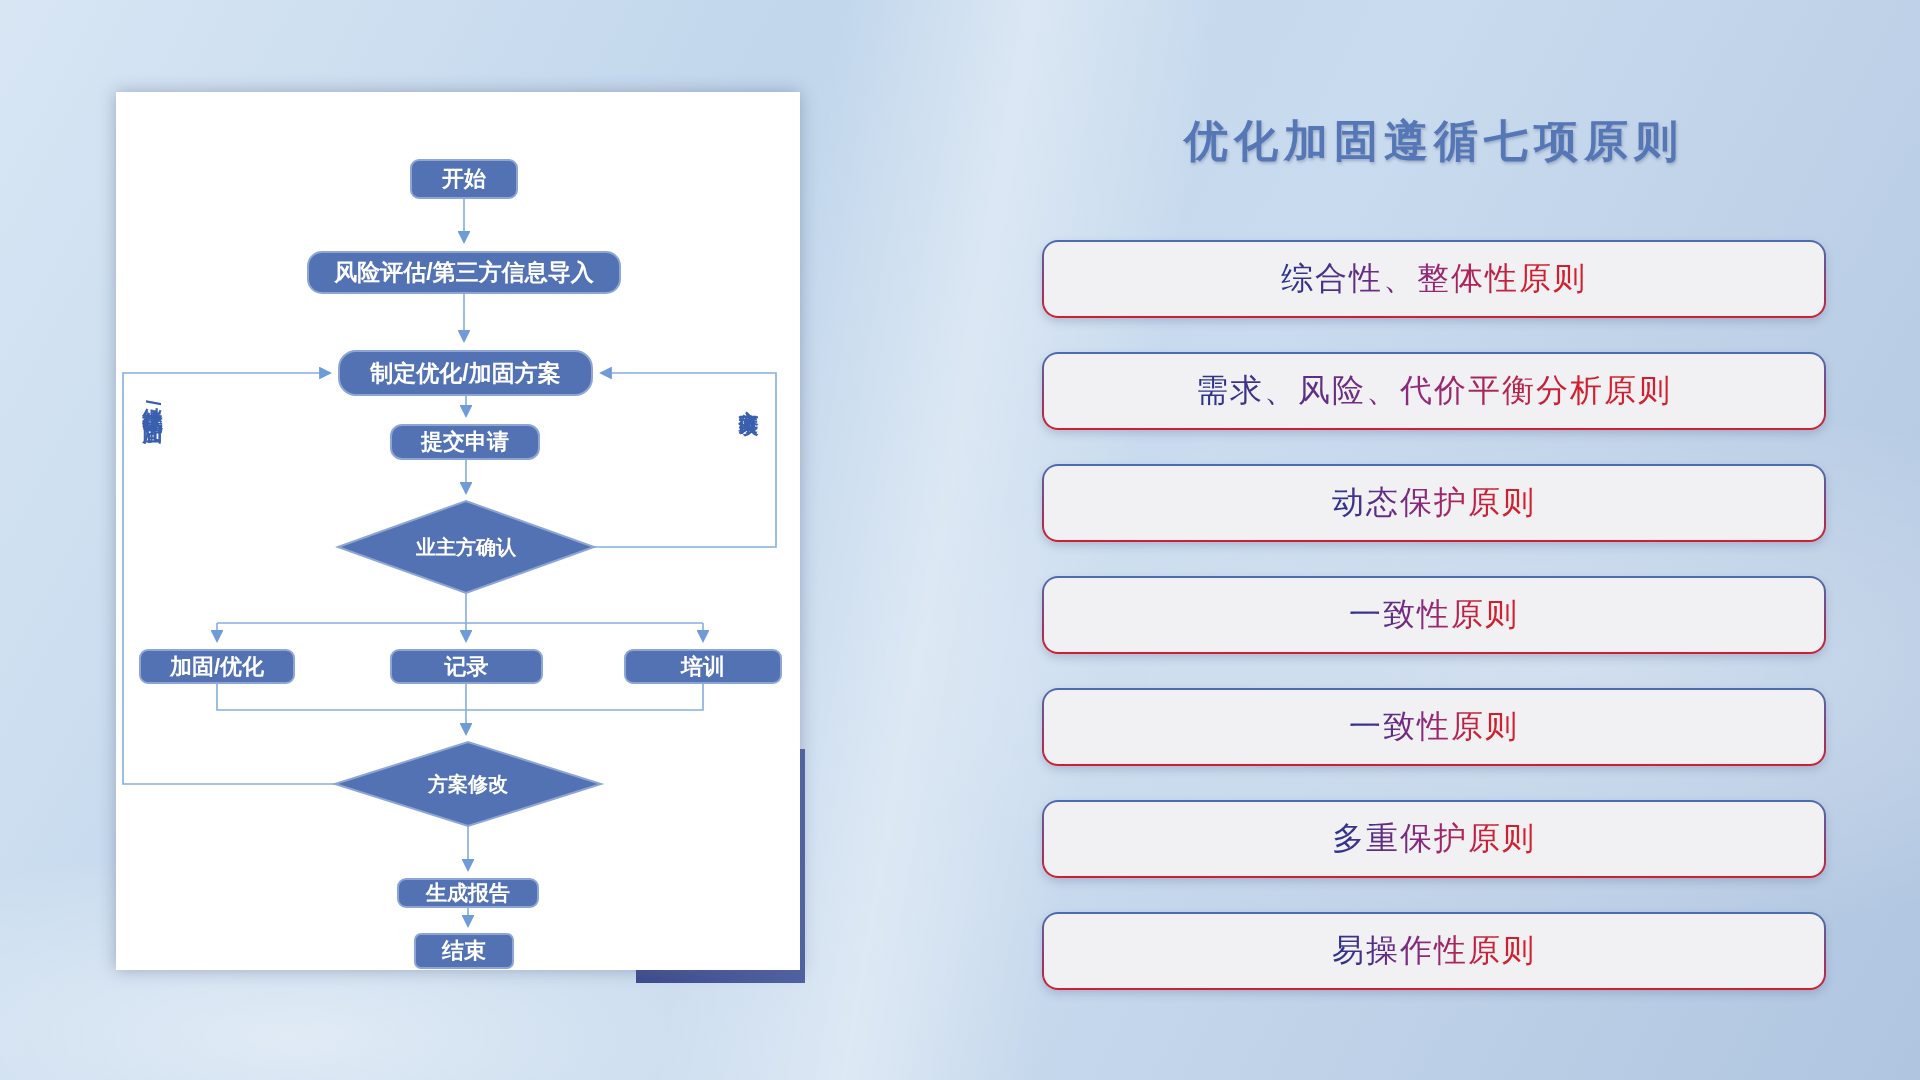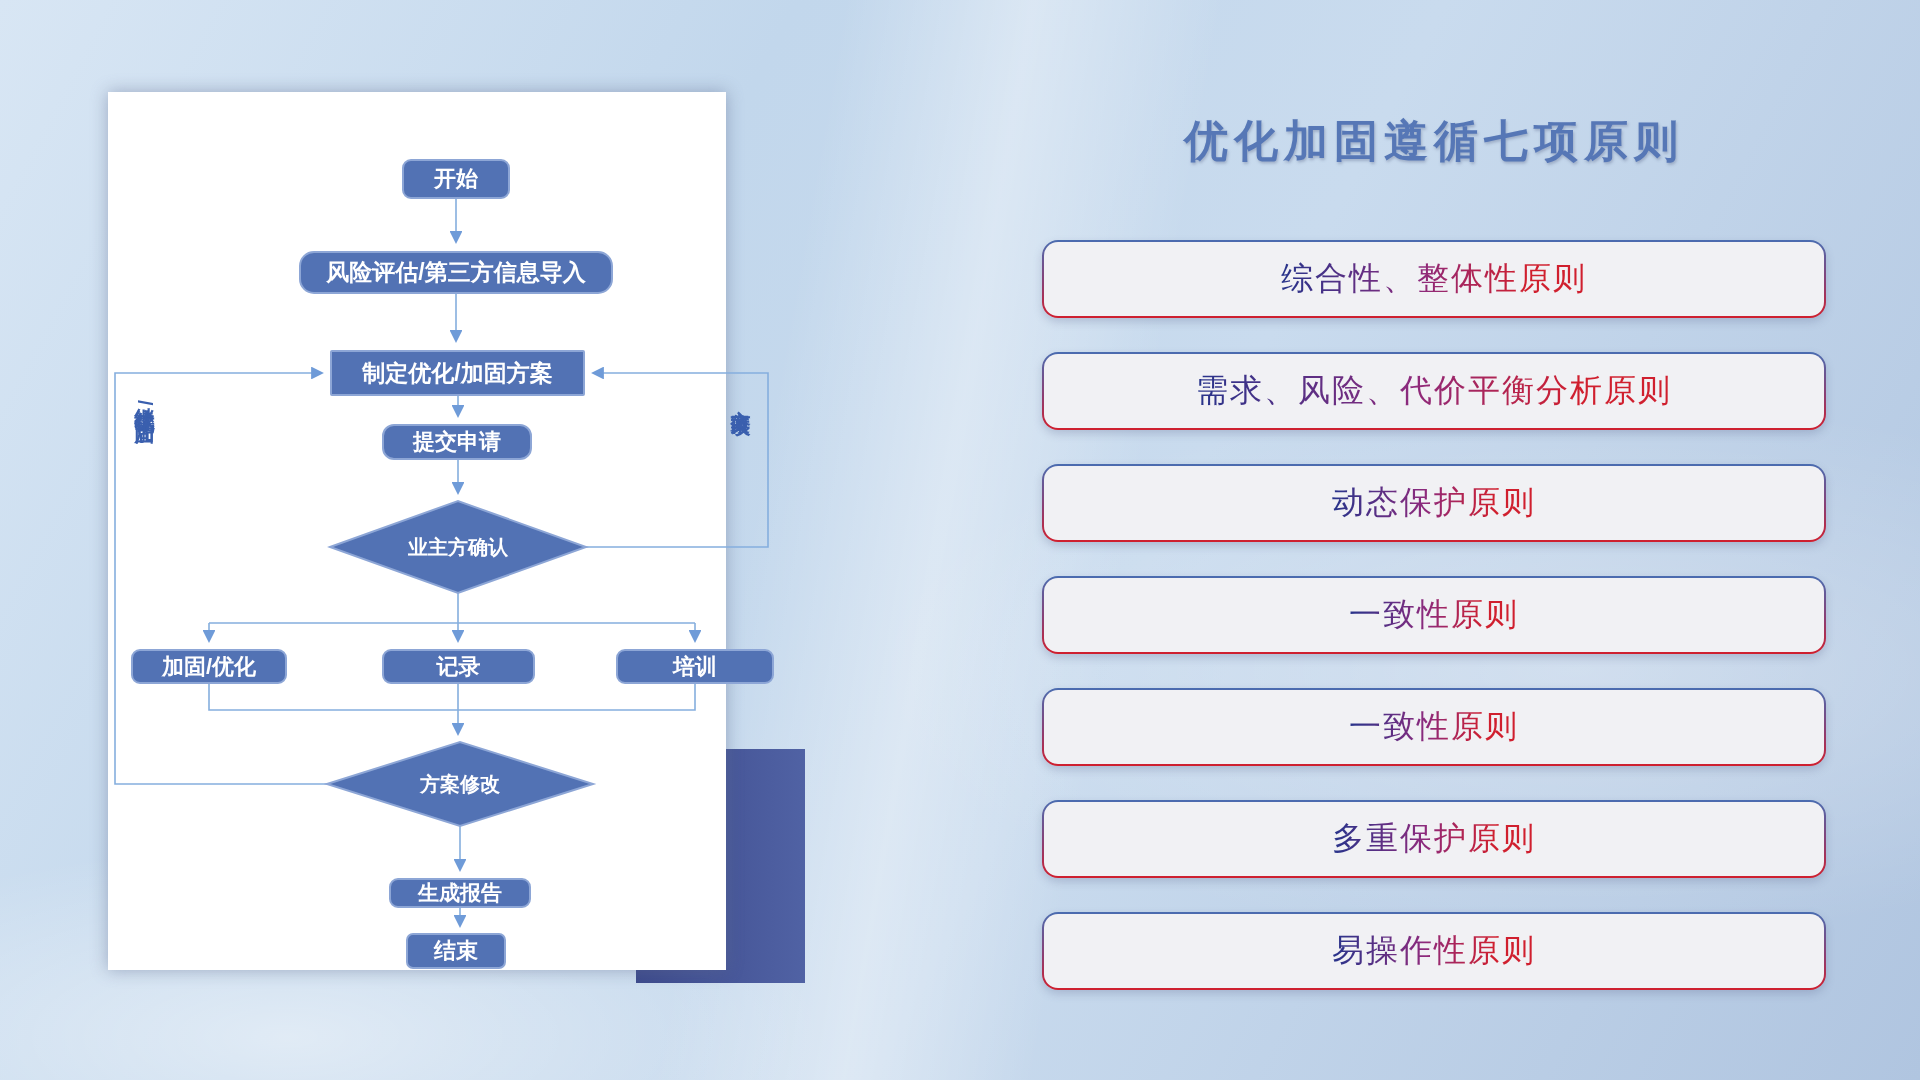--- a/index.html
+++ b/index.html
@@ -7,27 +7,27 @@
   .slide{position:relative;width:1920px;height:1080px;
     background:
       radial-gradient(900px 320px at 15% 96%, rgba(255,255,255,.50), rgba(255,255,255,0) 60%),
       radial-gradient(1100px 420px at 82% 62%, rgba(255,255,255,.30), rgba(255,255,255,0) 65%),
       linear-gradient(100deg, rgba(255,255,255,0) 40%, rgba(255,255,255,.38) 49%, rgba(255,255,255,0) 58%),
       linear-gradient(118deg,#d8e6f4 0%,#c2d7ec 32%,#c9dbee 58%,#b0c5e0 100%);}
 
   
   .card-shadow-accent{position:absolute;left:636px;top:749px;width:169px;height:234px;
     background:linear-gradient(90deg,#3d4a8c,#5062a4);}
-  .flow-card{position:absolute;left:108px;top:92px;width:618px;height:878px;background:#ffffff;
+  .flow-card{position:absolute;left:116px;top:92px;width:684px;height:878px;background:#ffffff;
     box-shadow:0 0 16px rgba(92,104,140,.48);}
   .flow-card svg{position:absolute;left:0;top:0;width:684px;height:878px;}
   .fnode{position:absolute;display:flex;align-items:center;justify-content:center;
     background:#5272b4;border:2px solid #8da6d6;color:#ffffff;font-weight:bold;
     font-size:22px;box-sizing:border-box;white-space:nowrap;}
-  .r9{border-radius:9px;} .r12{border-radius:12px;} .r14{border-radius:2px;}
+  .r9{border-radius:9px;} .r12{border-radius:12px;} .r14{border-radius:18px;}
   .dtext{position:absolute;display:flex;align-items:center;justify-content:center;
     color:#ffffff;font-weight:bold;font-size:20px;white-space:nowrap;}
   .vlabel{position:absolute;writing-mode:vertical-rl;color:#3a5fae;font-weight:bold;
     font-size:20px;letter-spacing:2px;line-height:1.1;}
 
   
   .panel-title{position:absolute;left:1042px;top:112px;width:784px;text-align:center;
     font-size:44px;font-weight:bold;color:#5677b6;letter-spacing:6px;
     text-shadow:1px 2px 3px rgba(80,92,130,.35);white-space:nowrap;}
   .principles{position:absolute;left:1042px;top:240px;width:784px;}

